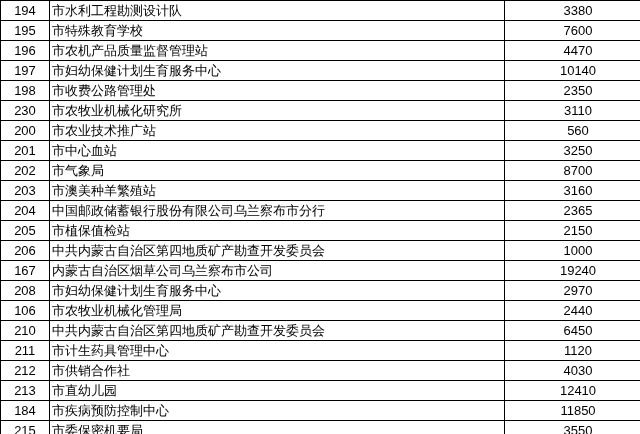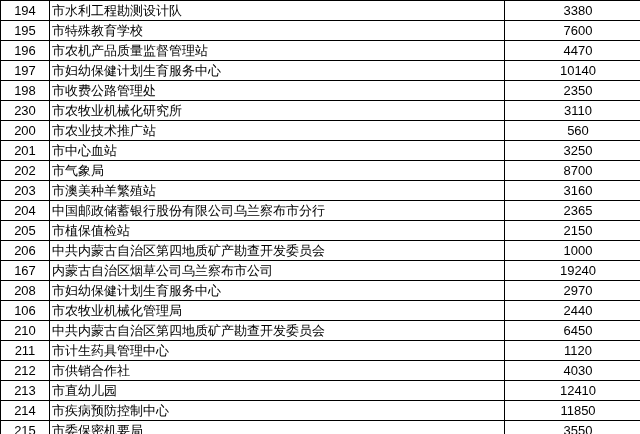--- a/index.html
+++ b/index.html
@@ -152,21 +152,21 @@
         <td class="col-index">212</td>
         <td class="col-name">市供销合作社</td>
         <td class="col-value">4030</td>
       </tr>
       <tr>
         <td class="col-index">213</td>
         <td class="col-name">市直幼儿园</td>
         <td class="col-value">12410</td>
       </tr>
       <tr>
-        <td class="col-index">214</td>
+        <td class="col-index">184</td>
         <td class="col-name">市疾病预防控制中心</td>
         <td class="col-value">11850</td>
       </tr>
       <tr>
         <td class="col-index">215</td>
         <td class="col-name">市委保密机要局</td>
         <td class="col-value">3550</td>
       </tr>
 
     </tbody>

